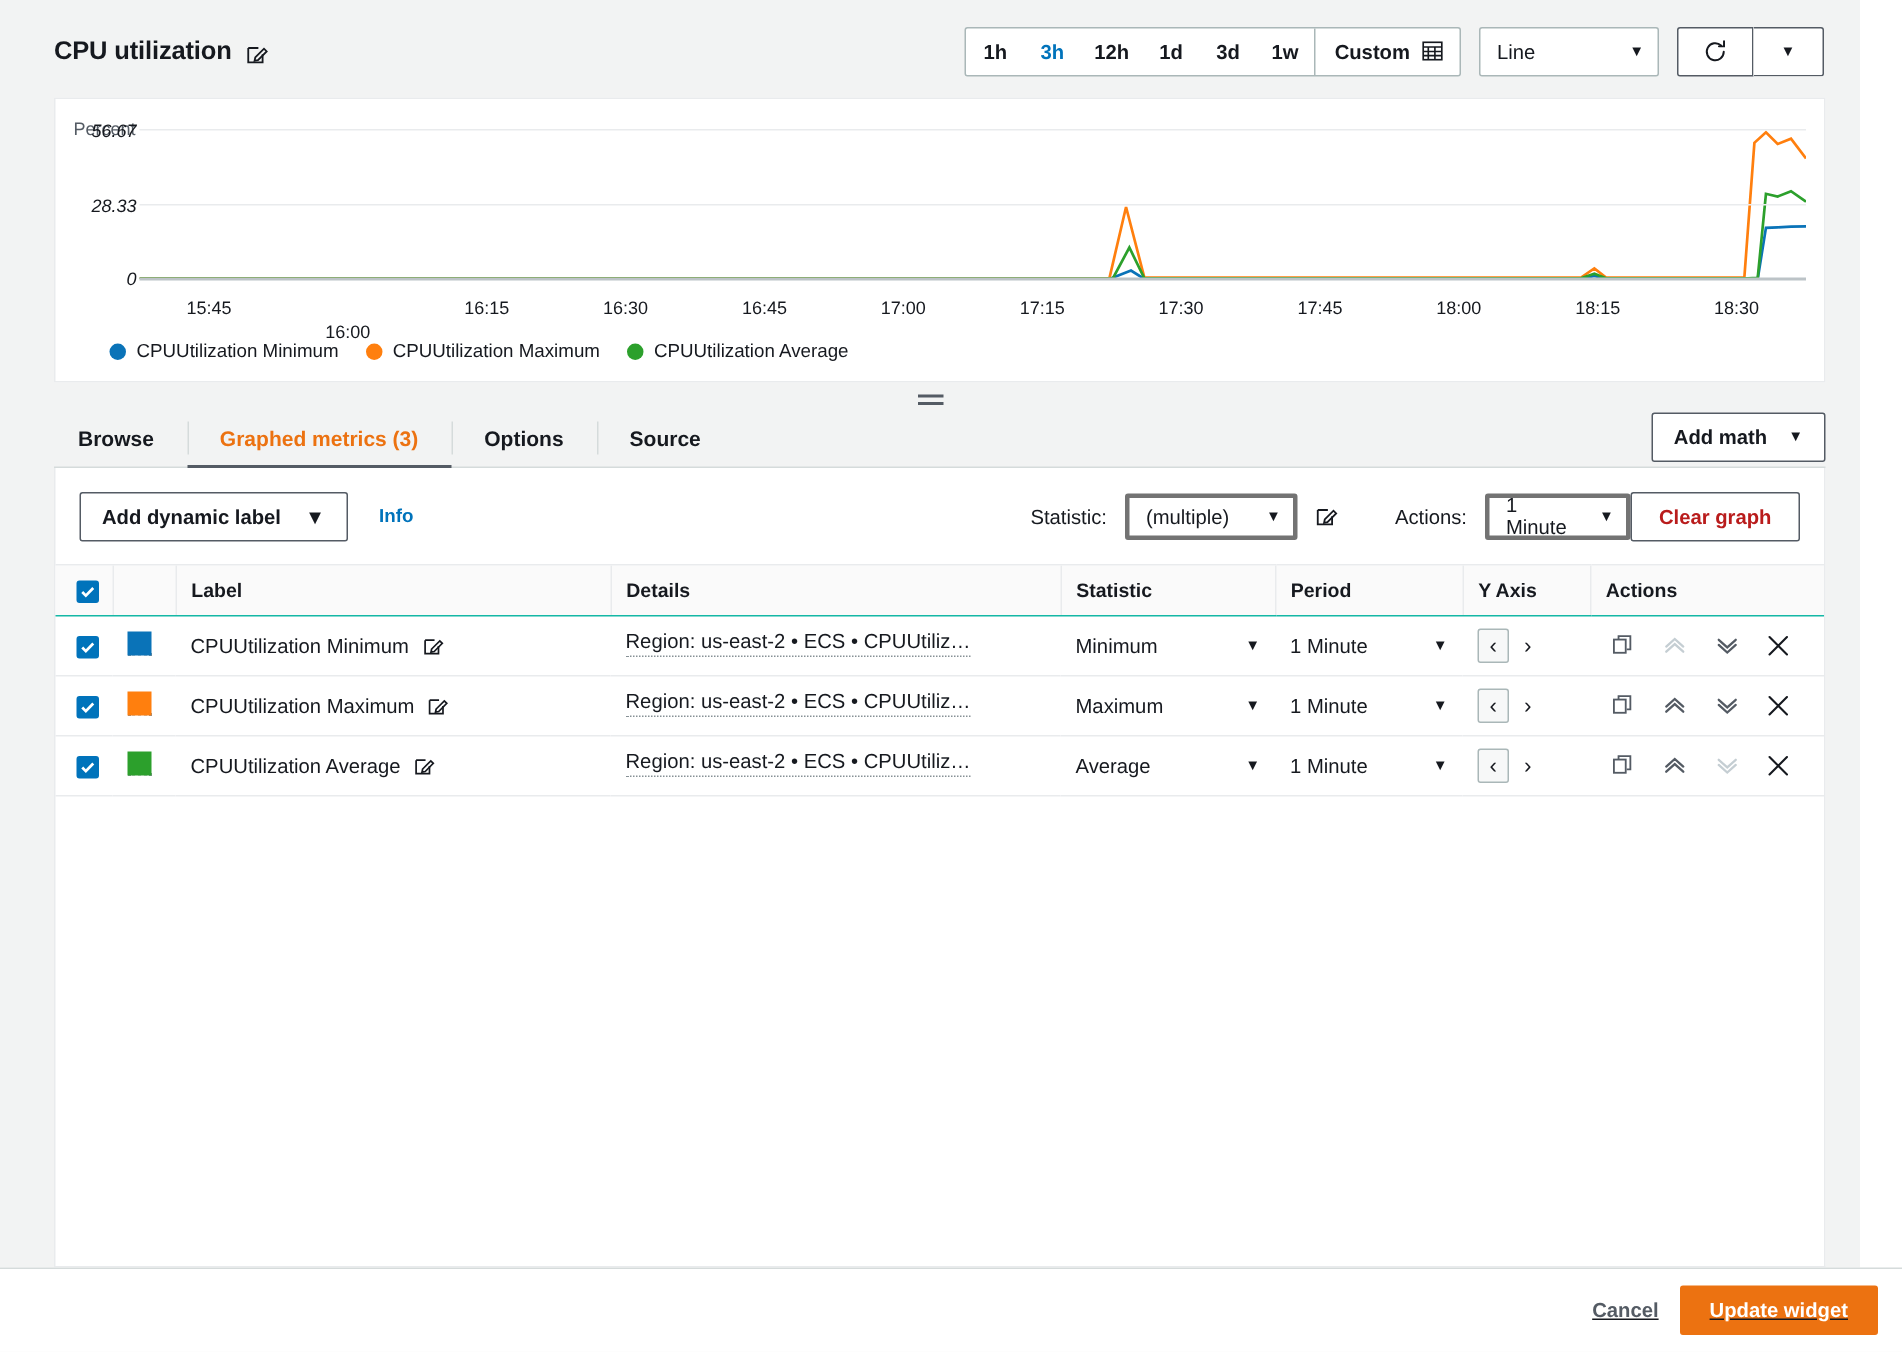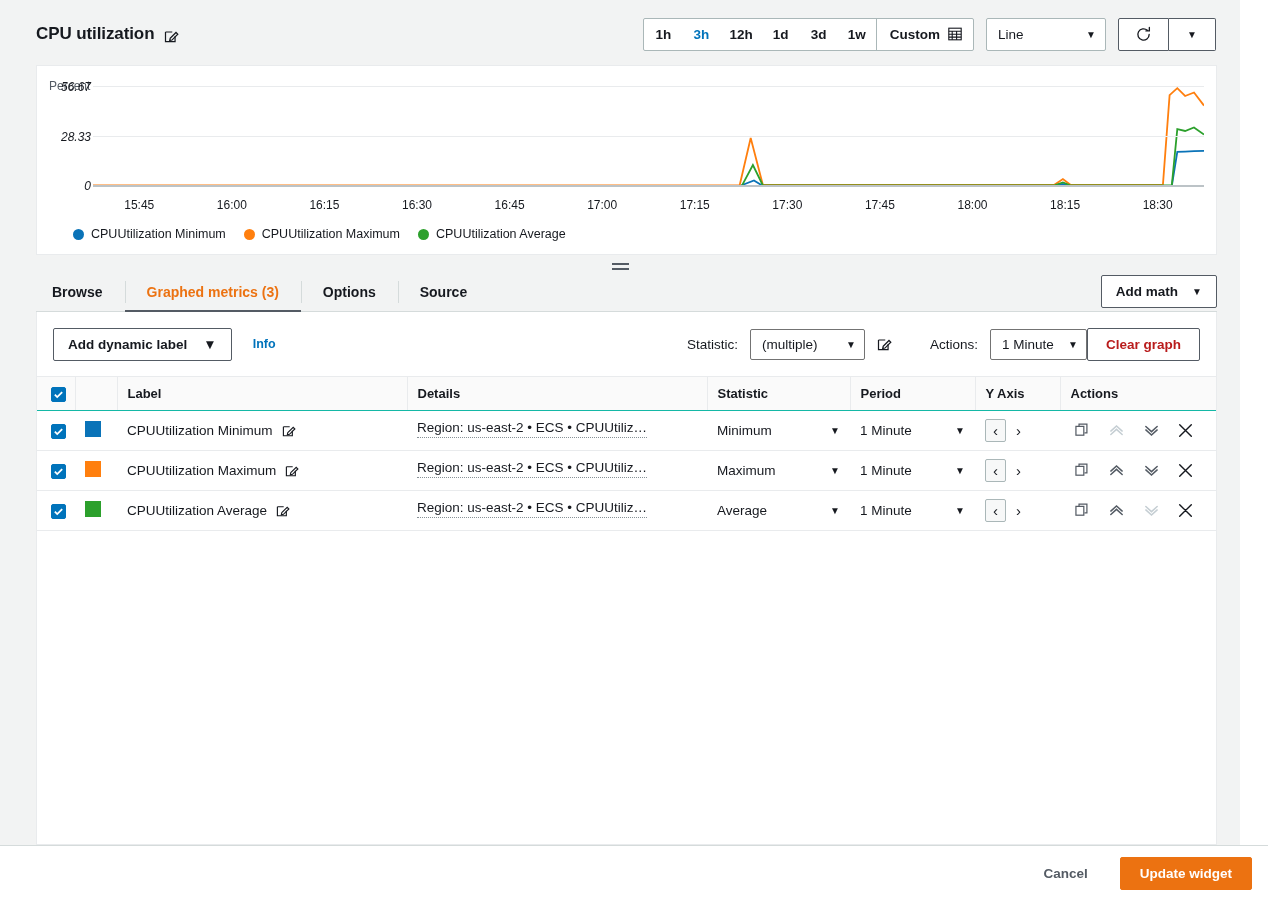--- a/index.html
+++ b/index.html
@@ -175,21 +175,21 @@
     font-size: 13.5px; font-weight: 700; color: #16191f; cursor: pointer;
   }
   .info-link {
     margin-left: 21px; font-size: 12.5px; font-weight: 700;
     color: #0073bb; cursor: pointer;
   }
   .toolbar-right { margin-left: auto; display: flex; align-items: center; }
   .tb-label { font-size: 13.5px; color: #16191f; margin-right: 12px; margin-left: 24px; }
   .tb-select {
     display: flex; align-items: center;
-    height: 31px; border: 1px solid #737373; border-radius: 2px;
+    height: 31px; border: 3px solid #737373; border-radius: 2px;
     background: #fff; padding: 0 8px 0 11px; font-size: 13.5px; cursor: pointer;
   }
   .tb-select .caret { margin-left: auto; padding-left: 12px; font-size: 10px; }
   .tb-edit-icon { margin: 0 14px 0 12px; display: inline-flex; cursor: pointer; }
   .clear-btn {
     margin-left: 0;
     display: flex; align-items: center; justify-content: center;
     height: 33px; padding: 0 18px;
     border: 1px solid #545b64; border-radius: 2px; background: #fff;
     font-size: 13.5px; font-weight: 700; color: #b91c1c; cursor: pointer;
@@ -254,21 +254,21 @@
   .actions-cell { display: flex; align-items: center; gap: 18px; padding-left: 5px; }
   .act { display: inline-flex; cursor: pointer; }
   .act.disabled { cursor: default; }
 
   
   .footer {
     position: absolute; left: 0; bottom: 0;
     width: 1268px; height: 56px;
     background: #fff; border-top: 1px solid #d5dbdb;
     display: flex; align-items: center; justify-content: flex-end;
-    padding-right: 16px; gap: 18px;
+    padding-right: 16px;  text-decoration: underline;
   }
   .cancel-btn {
     font-size: 13.5px; font-weight: 700; color: #545b64;
     background: transparent; border: none; cursor: pointer;
     padding: 8px 14px; font-family: inherit;
   }
   .primary-btn {
     height: 33px; padding: 0 19px; border: 1px solid #ec7211;
     border-radius: 2px; background: #ec7211; color: #fff;
     font-size: 13.5px; font-weight: 700; cursor: pointer;
@@ -346,21 +346,21 @@
         <div class="gridline" style="top:50px"></div>
         <div class="axisline" style="top:99px"></div>
         <svg id="chart-svg" width="1111" height="100" viewBox="0 0 1111 100" preserveAspectRatio="none">
             <polyline points="0.0,100.0 633.3,100.0 646.6,100.0 661.0,94.4 669.9,100.0 677.7,100.0 961.0,100.0 969.9,97.9 977.7,100.0 1073.2,100.0 1078.8,100.0 1084.3,65.9 1092.1,65.6 1101.0,65.1 1111.0,64.9" fill="none" stroke="#0a73b8" stroke-width="1.8" vector-effect="non-scaling-stroke"></polyline>
             <polyline points="0.0,99.5 633.3,99.5 646.6,99.5 657.7,52.0 669.9,99.0 677.7,99.0 961.0,99.0 969.9,93.0 977.7,99.0 1069.9,99.0 1076.6,9.2 1084.3,2.2 1092.1,10.0 1101.0,6.5 1111.0,19.6" fill="none" stroke="#ff7f0e" stroke-width="1.8" vector-effect="non-scaling-stroke"></polyline>
             <polyline points="0.0,99.8 633.3,99.8 648.8,99.8 659.9,79.0 669.9,99.5 677.7,99.5 961.0,99.5 969.9,96.5 977.7,99.5 1072.1,99.5 1078.8,99.3 1084.3,43.2 1092.1,45.0 1101.0,41.5 1111.0,48.5" fill="none" stroke="#2ca02c" stroke-width="1.8" vector-effect="non-scaling-stroke"></polyline>
           </svg>
       </div>
       <div class="xlabels">
           <span class="xtick" style="left: 4.16667%;">15:45</span>
-          <span class="xtick" style="left: 12.5%;">16:00</span>
+          <span class="xtick" style="left: 12.5%; margin-top: 16px;">16:00</span>
           <span class="xtick" style="left: 20.8333%;">16:15</span>
           <span class="xtick" style="left: 29.1667%;">16:30</span>
           <span class="xtick" style="left: 37.5%;">16:45</span>
           <span class="xtick" style="left: 45.8333%;">17:00</span>
           <span class="xtick" style="left: 54.1667%;">17:15</span>
           <span class="xtick" style="left: 62.5%;">17:30</span>
           <span class="xtick" style="left: 70.8333%;">17:45</span>
           <span class="xtick" style="left: 79.1667%;">18:00</span>
           <span class="xtick" style="left: 87.5%;">18:15</span>
           <span class="xtick" style="left: 95.8333%;">18:30</span>

